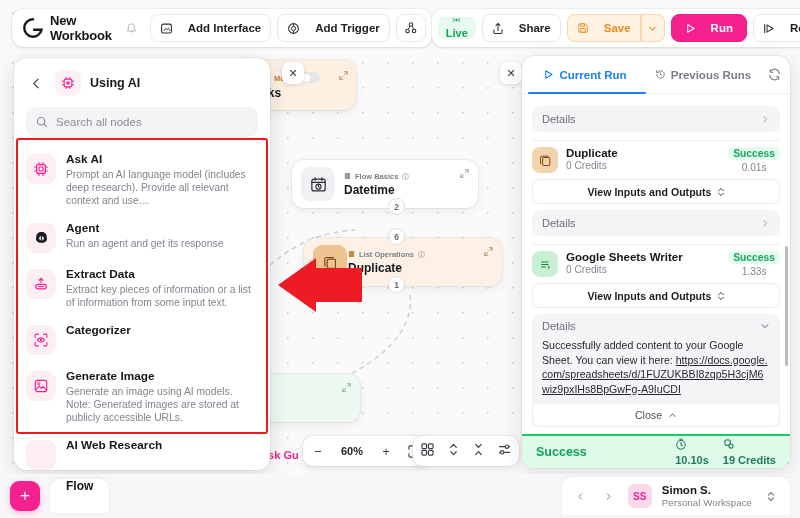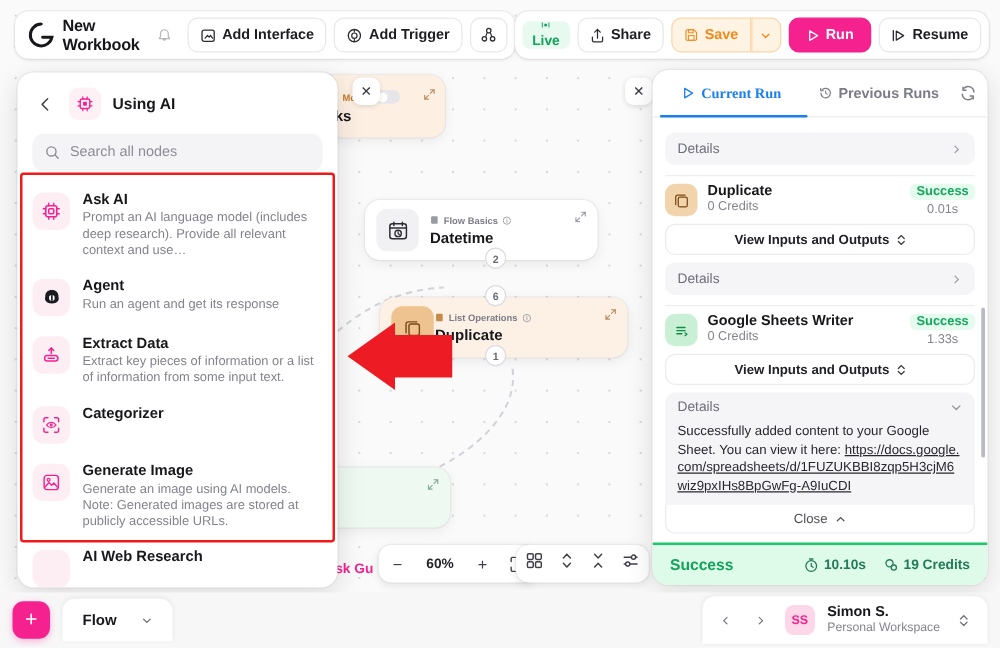--- a/index.html
+++ b/index.html
@@ -18,21 +18,21 @@
     background-image: radial-gradient(circle, #d7d7db 1px, transparent 1px);
     background-size: 25px 25px;
   }
 
   
   .topbar { position: absolute; top: 9px; left: 12px; right: 12px; height: 38px; display: flex; justify-content: space-between; pointer-events: none; }
   .bar-group { display: flex; align-items: center; background: #fff; border-radius: 11px; box-shadow: 0 1px 3px rgba(20,20,30,.10), 0 0 0 1px rgba(20,20,30,.045); padding: 4px 6px; height: 38px; pointer-events: auto; }
   .wb-logo { width: 22px; height: 22px; margin: 0 6px 0 4px; flex: none; }
   .wb-title { font-size: 13px; font-weight: 700; color: #15151a; letter-spacing: -.2px; margin-right: 8px; }
   .icon-btn { width: 24px; height: 24px; display: flex; align-items: center; justify-content: center; border-radius: 7px; flex: none; }
-  .pill-btn { display: flex; align-items: center; gap: 5px; height: 28px; padding: 0 9px; border-radius: 8px; border: 1px solid #e8e8ec; background: #fff; font-size: 11.5px; font-weight: 700; color: #1d1d23; margin-left: 6px; white-space: nowrap; }
+  .pill-btn { display: flex; align-items: center; gap: 15px; height: 28px; padding: 0 9px; border-radius: 8px; border: 1px solid #e8e8ec; background: #fff; font-size: 11.5px; font-weight: 700; color: #1d1d23; margin-left: 6px; white-space: nowrap; }
   .live-pill { display: flex; align-items: center; gap: 4px; height: 22px; padding: 0 8px; border-radius: 6px; background: #e8faf0; color: #14a35c; font-size: 11px; font-weight: 700; flex-direction: column; }
   .save-btn { border-color: #fbd6a8; background: #fff4e4; color: #f08a1e; }
   .save-caret { border-color: #fbd6a8; background: #fff4e4; color: #f08a1e; width: 24px; padding: 0; justify-content: center; margin-left: -1px; border-top-left-radius: 0; border-bottom-left-radius: 0; }
   .save-main { border-top-right-radius: 0; border-bottom-right-radius: 0; }
   .run-btn { background: #f5218f; border-color: #f5218f; color: #fff; padding: 0 13px; }
 
   
   .node-panel { position: absolute; left: 14px; top: 58px; width: 256px; height: 412px; background: #fff; border-radius: 13px; box-shadow: 0 6px 22px rgba(18,18,28,.13), 0 0 0 1px rgba(18,18,28,.05); overflow: hidden; display: flex; flex-direction: column; }
   .np-head { display: flex; align-items: center; gap: 9px; padding: 12px 14px 6px 12px; }
   .np-back { width: 20px; height: 20px; display: flex; align-items: center; justify-content: center; color: #43434c; }
@@ -62,48 +62,48 @@
   .zoom-bar { position: absolute; left: 303px; bottom: 52px; height: 30px; background: #fff; border-radius: 10px; box-shadow: 0 2px 8px rgba(20,20,30,.11), 0 0 0 1px rgba(20,20,30,.04); display: flex; align-items: center; padding: 0 6px; gap: 10px; }
   .zoom-bar .zi { width: 18px; height: 18px; display: flex; align-items: center; justify-content: center; color: #3f3f49; font-size: 13px; }
   .zoom-val { font-size: 11px; font-weight: 700; color: #23232a; min-width: 30px; text-align: center; }
   .tool-bar { position: absolute; left: 413px; bottom: 52px; height: 30px; background: #fff; border-radius: 10px; box-shadow: 0 2px 8px rgba(20,20,30,.11), 0 0 0 1px rgba(20,20,30,.04); display: flex; align-items: center; padding: 0 8px; gap: 14px; }
   .ask-gu { position: absolute; left: 262px; bottom: 57px; font-size: 11px; font-weight: 700; color: #f5218f; }
 
   
   .run-panel { position: absolute; right: 10px; top: 56px; width: 268px; height: 412px; background: #fff; border-radius: 13px; box-shadow: 0 6px 22px rgba(18,18,28,.12), 0 0 0 1px rgba(18,18,28,.05); overflow: hidden; display: flex; flex-direction: column; }
   .rp-tabs { display: flex; align-items: center; height: 38px; border-bottom: 1px solid #ededf1; padding: 0 4px; position: relative; }
   .rp-tab { flex: 1; display: flex; align-items: center; justify-content: center; gap: 5px; font-size: 11.5px; font-weight: 700; color: #7c7c89; height: 100%; }
-  .rp-tab.active { color: #1a7ff0; font-family: Liberation Serif, serif; }
+  .rp-tab.active { color: #1a7ff0; }
   .rp-tab.active::after { content: ""; position: absolute; left: 6px; width: 118px; bottom: -1px; height: 2px; background: #1a7ff0; border-radius: 2px; }
   .rp-refresh { width: 24px; display: flex; align-items: center; justify-content: center; color: #7c7c89; }
   .rp-body { flex: 1; overflow: hidden; padding: 6px 10px 0 10px; position: relative; }
   .det-row { height: 26px; background: #f5f5f7; border-radius: 8px; display: flex; align-items: center; justify-content: space-between; padding: 0 10px; font-size: 11px; color: #6e6e7b; margin: 6px 0; }
   .sep { height: 1px; background: #eeeef2; margin: 8px 0 6px 0; }
   .node-row { display: flex; align-items: flex-start; gap: 8px; margin: 2px 0 6px 0; }
   .node-ico { width: 26px; height: 26px; border-radius: 8px; display: flex; align-items: center; justify-content: center; flex: none; }
   .node-title { font-size: 11.5px; font-weight: 700; color: #17171c; }
   .node-credits { font-size: 10.2px; color: #84848f; margin-top: 1px; }
   .ok-badge { font-size: 10.3px; font-weight: 700; color: #16a75f; background: #e4fbee; border-radius: 5px; padding: 1px 5px; }
   .node-time { font-size: 10.2px; color: #84848f; text-align: center; margin-top: 2px; }
   .vio-btn { height: 25px; border: 1px solid #ebebef; border-radius: 8px; display: flex; align-items: center; justify-content: center; gap: 5px; font-size: 10.6px; font-weight: 700; color: #21212a; }
   .det-open { background: #f5f5f7; border-radius: 8px 8px 0 0; padding: 6px 10px 4px 10px; display: flex; justify-content: space-between; align-items: center; font-size: 11px; color: #6e6e7b; margin-top: 6px; }
   .det-text { background: #f5f5f7; padding: 2px 10px 8px 10px; font-size: 10.6px; line-height: 14.5px; color: #27272f; }
   .det-text a { color: #27272f; text-decoration: underline; word-break: break-all; }
   .close-row { border: 1px solid #ebebef; border-top: none; border-radius: 0 0 8px 8px; height: 23px; display: flex; align-items: center; justify-content: center; gap: 6px; font-size: 10.6px; color: #50505c; }
   .rp-footer { background: #defbe9; border-top: 2.5px solid #1fc96b; height: 34px; display: flex; align-items: center; justify-content: space-between; padding: 0 14px; }
   .rp-footer .ok { font-size: 12.5px; font-weight: 700; color: #12a259; }
   .rp-meta { display: flex; align-items: center; gap: 14px; font-size: 11px; color: #23795a; font-weight: 600; }
-  .rp-meta span.m { display: flex; align-items: flex-start; gap: 4px; }
+  .rp-meta span.m { display: flex; align-items: flex-start; gap: 4px; flex-direction: column; }
   .rp-scroll { position: absolute; right: 2px; top: 152px; width: 3px; height: 120px; background: #babac4; border-radius: 3px; }
 
   
   .bottombar { position: absolute; left: 0; right: 0; bottom: 0; height: 44px; background: #f7f7f8; display: flex; align-items: center; justify-content: space-between; padding: 0 10px; }
   .bb-left { display: flex; align-items: center; gap: 0; }
   .plus-btn { width: 30px; height: 30px; border-radius: 9px; background: #f5218f; color: #fff; display: flex; align-items: center; justify-content: center; font-size: 17px; font-weight: 400; box-shadow: 0 2px 6px rgba(245,33,143,.3); }
-  .flow-tab { height: 34px; margin-left: 10px; background: #fff; border-radius: 10px 10px 0 0; display: flex; align-items: center; gap: 20px; padding: 0 16px; font-size: 12px; font-weight: 700; color: #17171c; box-shadow: 0 -1px 4px rgba(20,20,30,.06); }
+  .flow-tab { height: 34px; margin-left: 10px; background: #fff; border-radius: 10px 10px 0 0; display: flex; align-items: center; gap: 20px; padding: 0 16px; font-size: 12px; font-weight: 700; color: #17171c; box-shadow: 0 -1px 4px rgba(20,20,30,.06); flex-direction: column; }
   .bb-right { display: flex; align-items: center; gap: 10px; background: #fff; border-radius: 10px 10px 0 0; padding: 4px 10px; height: 38px; box-shadow: 0 -1px 4px rgba(20,20,30,.06); }
   .nav-arrow { width: 18px; height: 18px; display: flex; align-items: center; justify-content: center; color: #75757f; font-size: 12px; }
   .avatar { width: 24px; height: 24px; border-radius: 7px; background: #fbd7e9; color: #f5218f; display: flex; align-items: center; justify-content: center; font-size: 10px; font-weight: 700; }
   .user-name { font-size: 11.5px; font-weight: 700; color: #17171c; line-height: 13px; }
   .user-sub { font-size: 9.8px; color: #84848f; line-height: 12px; }
 
   
   .ann-arrow { position: absolute; left: 276px; top: 258px; width: 86px; height: 54px; }
   .dash-edge { position: absolute; pointer-events: none; }
 </style>

